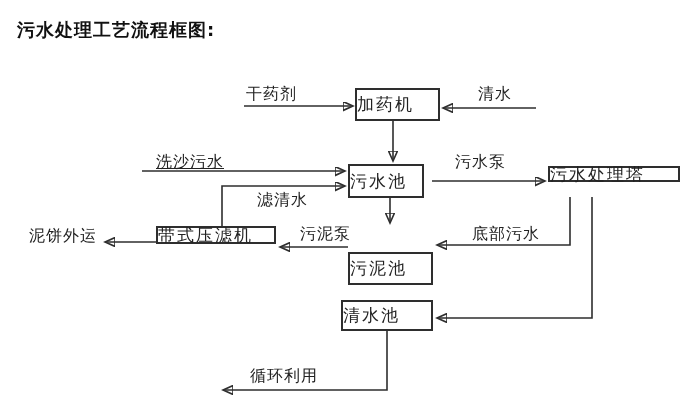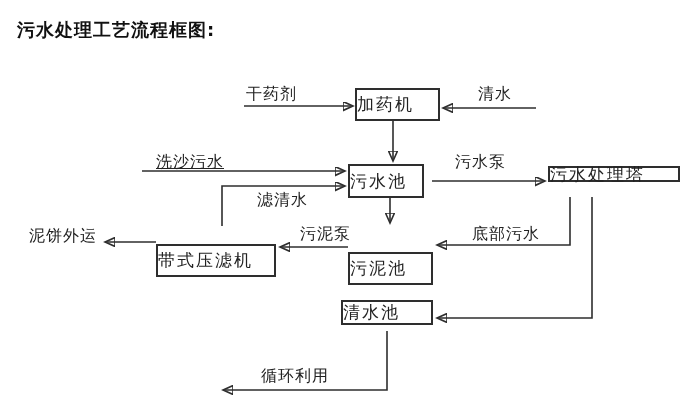--- a/index.html
+++ b/index.html
@@ -64,39 +64,39 @@
   </div>
 
   <div class="node" style="left:548px;top:166px;width:132px;height:16px;">
     <span>污水处理塔</span>
   </div>
 
   <div class="node" style="left:348px;top:226px;width:85px;height:33px;margin-top:26px;">
     <span>污泥池</span>
   </div>
 
-  <div class="node" style="left:156px;top:244px;width:120px;height:33px;">
+  <div class="node" style="left:156px;top:226px;width:120px;height:18px;">
     <span>带式压滤机</span>
   </div>
 
-  <div class="node" style="left:341px;top:300px;width:92px;height:25px;">
+  <div class="node" style="left:341px;top:300px;width:92px;height:31px;">
     <span>清水池</span>
   </div>
 
   <div class="flow-label" style="left:246px;top:84px;">干药剂</div>
 
   <div class="flow-label" style="left:478px;top:84px;">清水</div>
 
   <div class="flow-label" style="left:156px;top:152px;text-decoration:underline;">洗沙污水</div>
 
   <div class="flow-label" style="left:455px;top:152px;">污水泵</div>
 
   <div class="flow-label" style="left:257px;top:190px;text-align:right;">滤清水</div>
 
   <div class="flow-label" style="left:300px;top:224px;">污泥泵</div>
 
   <div class="flow-label" style="left:472px;top:224px;">底部污水</div>
 
   <div class="flow-label" style="left:29px;top:226px;">泥饼外运</div>
 
-  <div class="flow-label" style="left:261px;top:366px;">循环利用</div>
+  <div class="flow-label" style="left:250px;top:366px;">循环利用</div>
 
 </div>
 
 </body></html>

